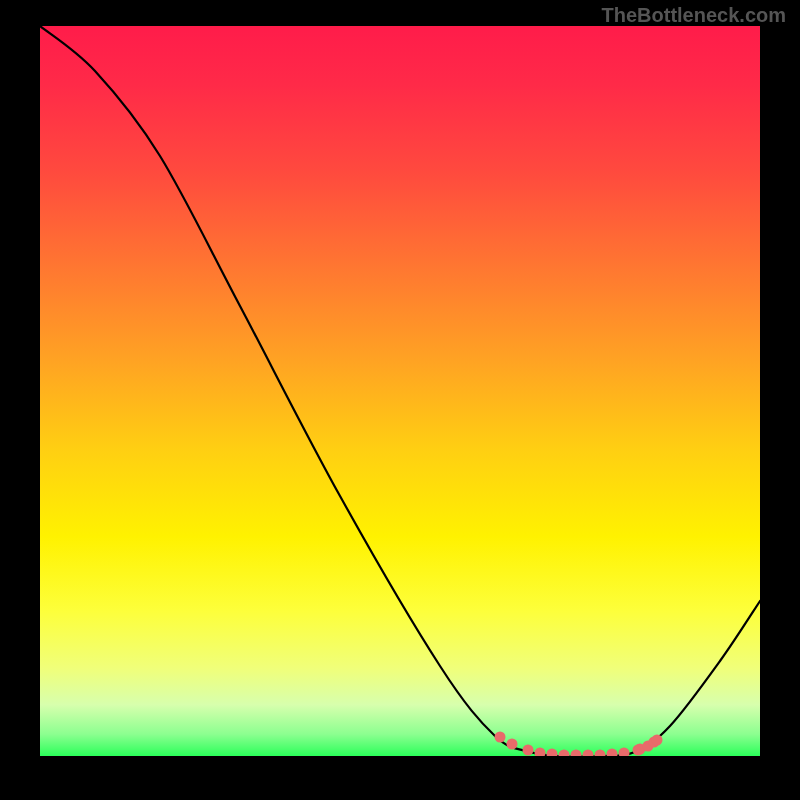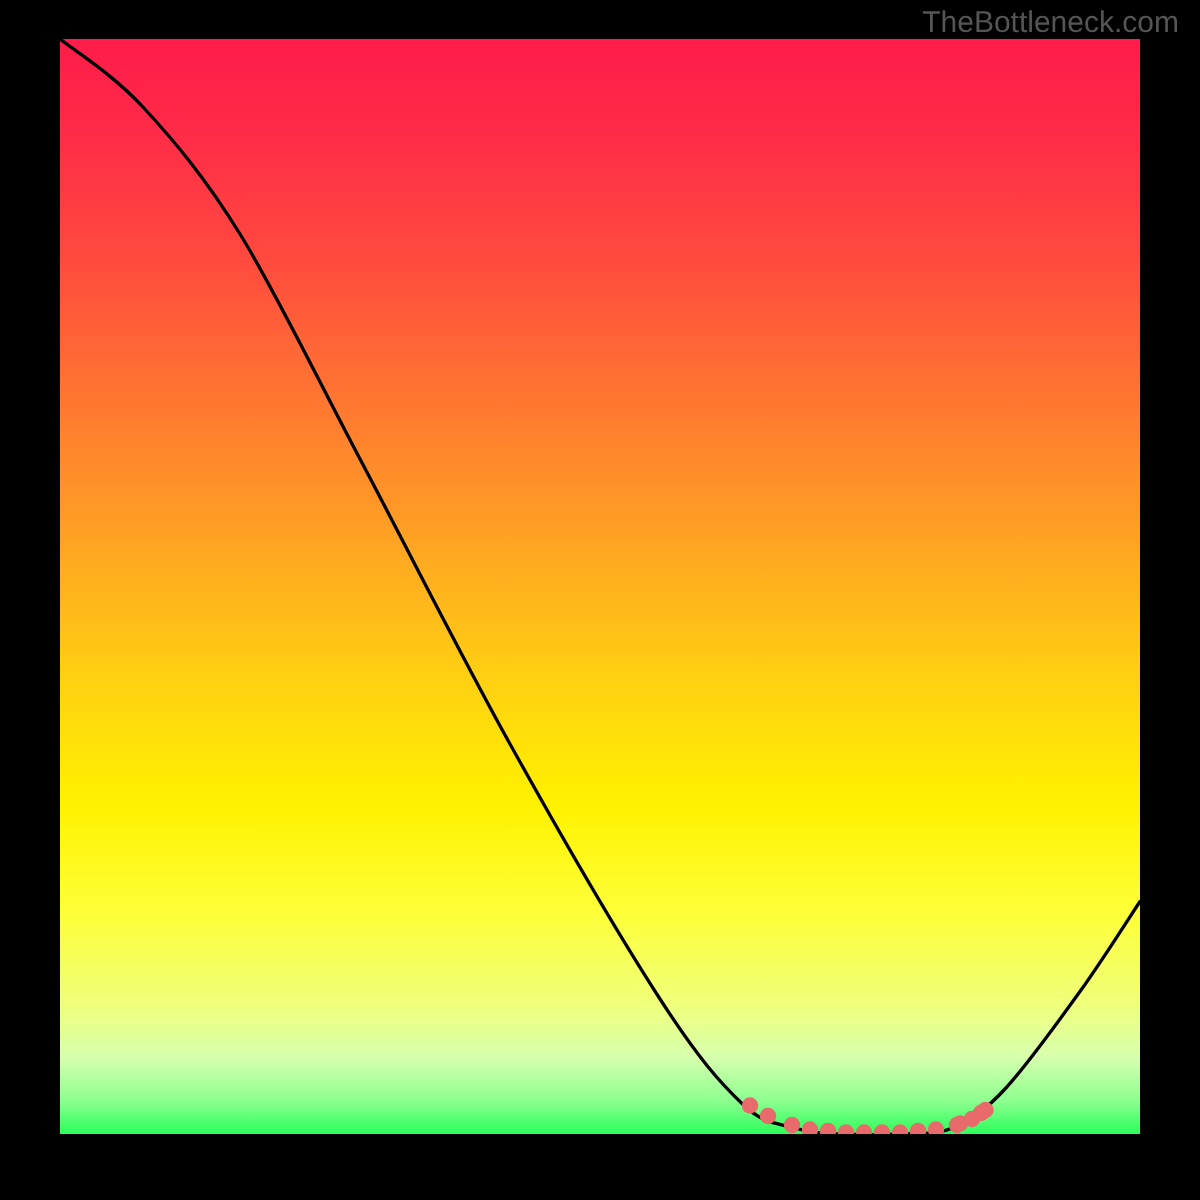--- a/index.html
+++ b/index.html
@@ -8,21 +8,21 @@
     height: 800px;
     background: #000;
     position: relative;
     font-family: Arial, sans-serif;
   }
   .watermark {
     position: absolute;
     top: 4px;
     right: 14px;
     font-size: 20px;
-    font-weight: normal;
+    font-weight: bold;
     color: #555;
     z-index: 10;
   }
   .plot-area {
     position: absolute;
     left: 40px;
     top: 26px;
     width: 720px;
     height: 730px;
     overflow: hidden;

